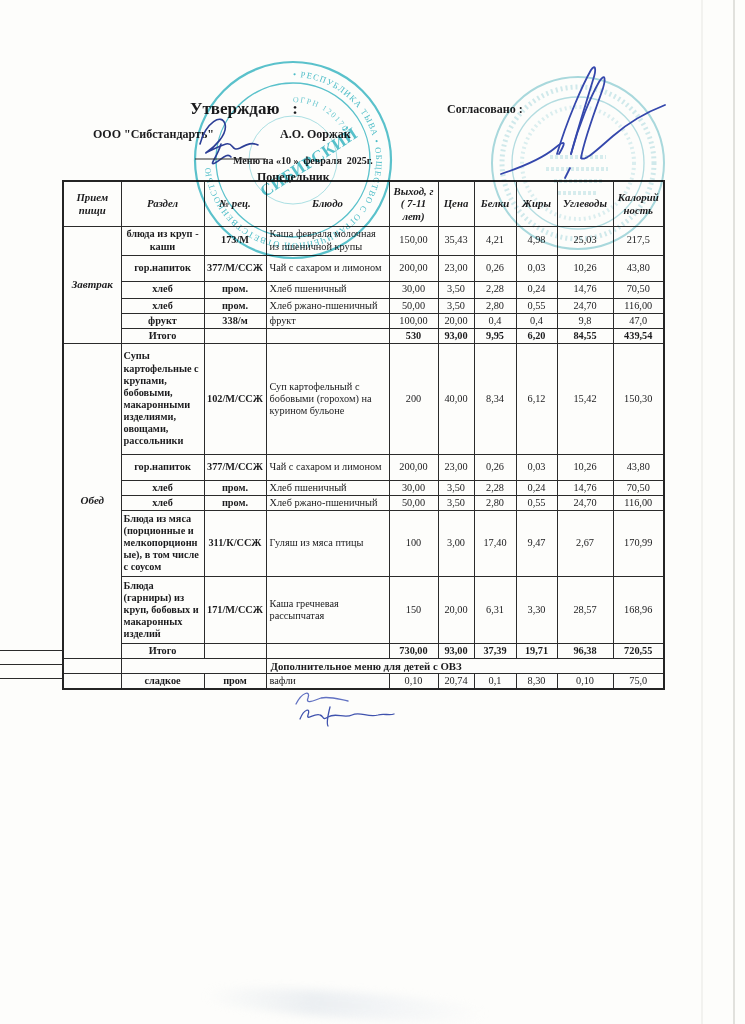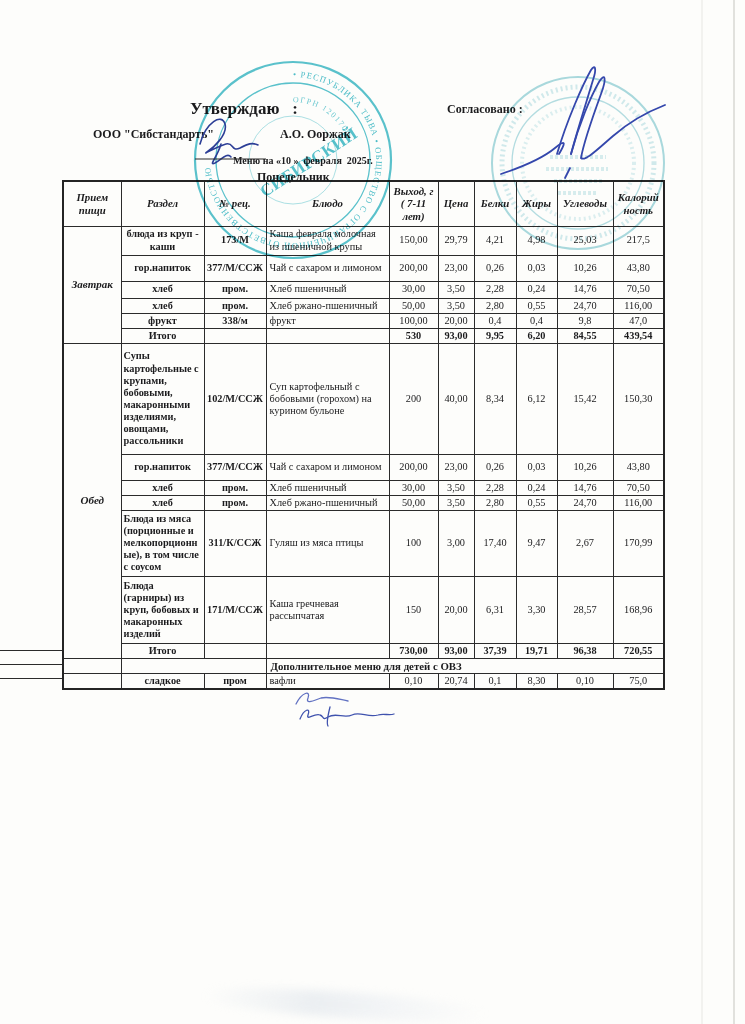--- a/index.html
+++ b/index.html
@@ -139,21 +139,21 @@
       <th>Углеводы</th>
       <th>Калорий ность</th>
     </tr>
 
     <tr style="height:29px">
       <td class="meal" rowspan="6">Завтрак</td>
       <td class="seccol">блюда из круп - каши</td>
       <td class="reccol">173/М</td>
       <td class="dish">Каша февраля молочная из пшеничной крупы</td>
       <td>150,00</td>
-      <td>29,79</td>
+      <td>35,43</td>
       <td>4,21</td>
       <td>4,98</td>
       <td>25,03</td>
       <td>217,5</td>
     </tr>
     <tr style="height:26px">
       <td class="seccol">гор.напиток</td>
       <td class="reccol">377/М/ССЖ</td>
       <td class="dish">Чай с сахаром и лимоном</td>
       <td>200,00</td>

